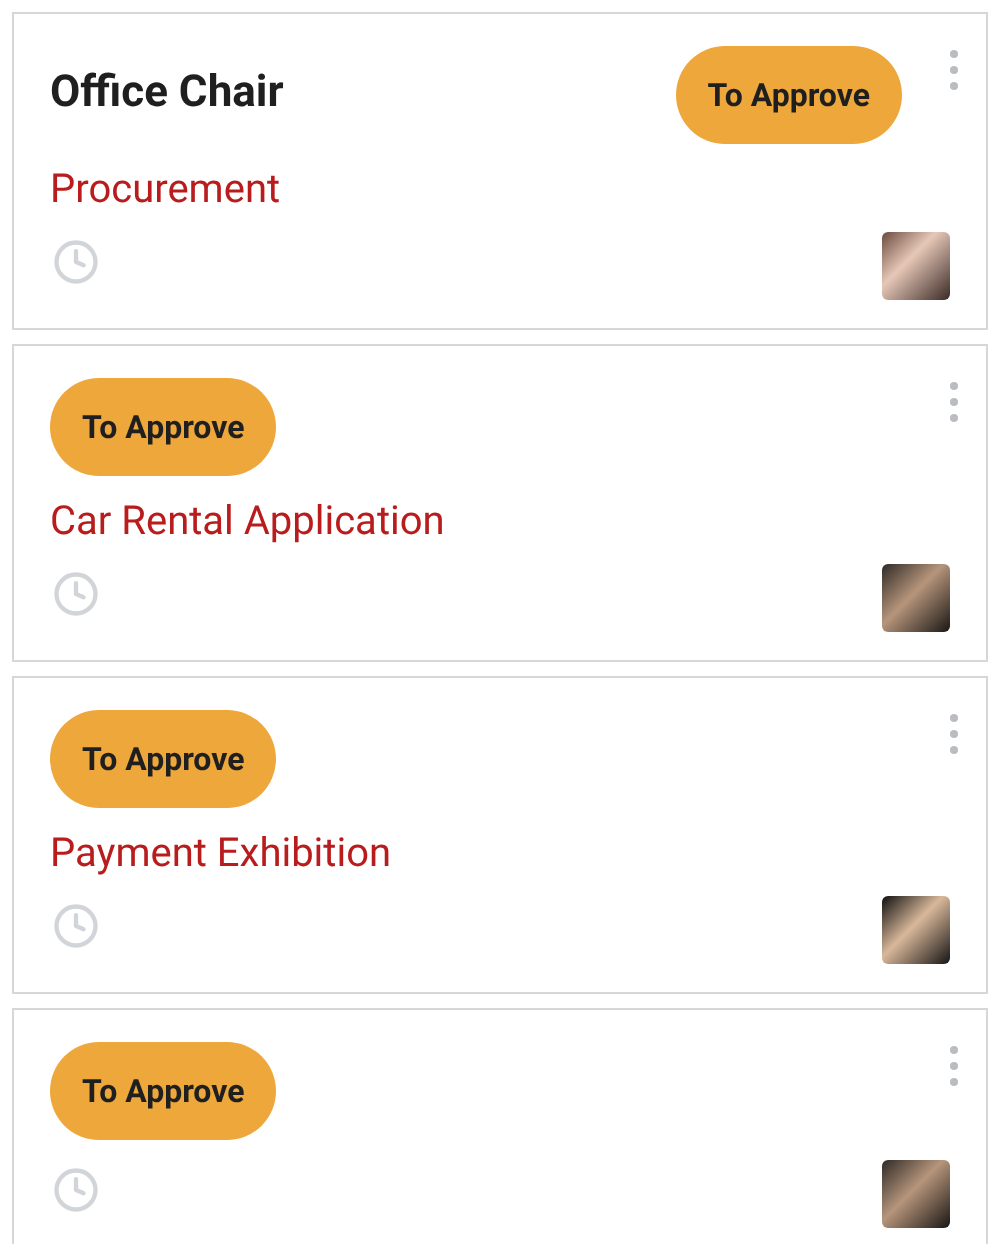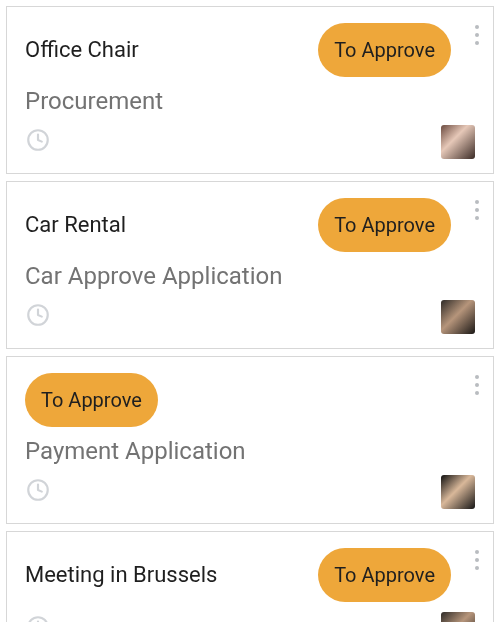--- a/index.html
+++ b/index.html
@@ -19,36 +19,36 @@
   .card-header {
     display: flex;
     justify-content: space-between;
     align-items: center;
     gap: 10px;
     padding-right: 24px;
     margin-bottom: 10px;
   }
   .card-title {
     font-size: 22px;
-    font-weight: 400;
+    font-weight: 700;
     color: #1f1f1f;
     line-height: 1.2;
   }
   .status-badge {
     background: #eea73a;
     color: #1f1f1f;
-    font-size: 20px;
-    font-weight: 400;
+    font-size: 16px;
+    font-weight: 700;
     padding: 15px 16px;
     border-radius: 999px;
     white-space: nowrap;
   }
   .card-subtitle {
-    font-size: 24px;
-    color: #737373;
+    font-size: 20px;
+    color: #b91c1c;
     margin-bottom: 10px;
   }
   .card-footer {
     display: flex;
     justify-content: space-between;
     align-items: center;
   }
   .clock-icon {
     width: 26px;
     height: 26px;
@@ -107,58 +107,56 @@
         <span class="avatar avatar-a"></span>
       </div>
     </div>
     <div class="card">
       <div class="kebab">
         <span></span>
         <span></span>
         <span></span>
       </div>
       <div class="card-header">
-        <div class="card-title">Car Rental</div>
         <div class="status-badge">To Approve</div>
       </div>
-      <div class="card-subtitle">Car Approve Application</div>
+      <div class="card-subtitle">Car Rental Application</div>
       <div class="card-footer">
         <span><svg class="clock-icon" viewBox="0 0 24 24">
             <circle cx="12" cy="12" r="9"></circle>
             <path d="M12 7 L12 12 L15.5 13.5" stroke-linecap="round" stroke-linejoin="round"></path>
           </svg></span>
         <span class="avatar avatar-b"></span>
       </div>
     </div>
     <div class="card">
       <div class="kebab">
         <span></span>
         <span></span>
         <span></span>
       </div>
       <div class="card-header">
         <div class="status-badge">To Approve</div>
       </div>
-      <div class="card-subtitle">Payment Application</div>
+      <div class="card-subtitle">Payment Exhibition</div>
       <div class="card-footer">
         <span><svg class="clock-icon" viewBox="0 0 24 24">
             <circle cx="12" cy="12" r="9"></circle>
             <path d="M12 7 L12 12 L15.5 13.5" stroke-linecap="round" stroke-linejoin="round"></path>
           </svg></span>
         <span class="avatar avatar-c"></span>
       </div>
     </div>
     <div class="card">
       <div class="kebab">
         <span></span>
         <span></span>
         <span></span>
       </div>
       <div class="card-header">
-        <div class="card-title">Meeting in Brussels</div>
         <div class="status-badge">To Approve</div>
       </div>
       <div class="card-footer">
         <span><svg class="clock-icon" viewBox="0 0 24 24">
             <circle cx="12" cy="12" r="9"></circle>
             <path d="M12 7 L12 12 L15.5 13.5" stroke-linecap="round" stroke-linejoin="round"></path>
           </svg></span>
         <span class="avatar avatar-b"></span>
       </div>
     </div>

